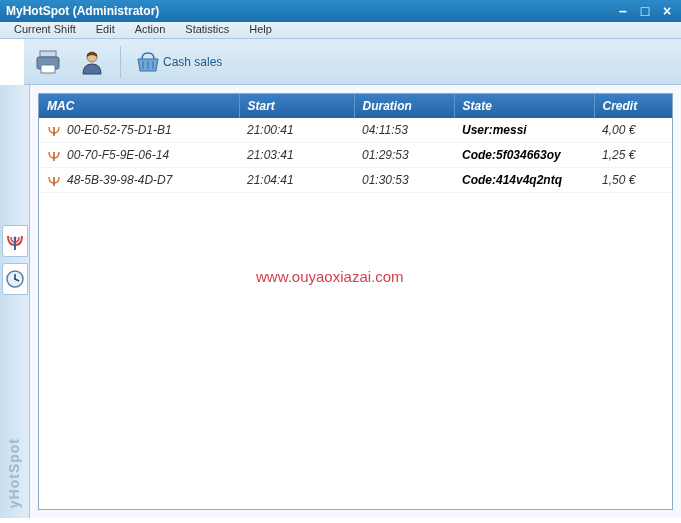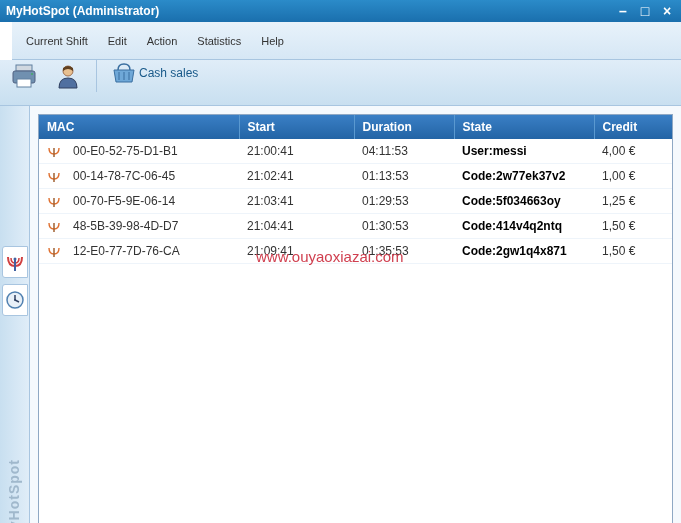--- a/index.html
+++ b/index.html
@@ -3,46 +3,46 @@
 <meta charset="utf-8">
 <style>
 * { margin: 0; padding: 0; box-sizing: border-box; }
 body { font-family: Tahoma, Arial, sans-serif; font-size: 11px; width: 681px; height: 523px; overflow: hidden; background: #fff; }
 
 .titlebar { background: linear-gradient(to bottom, #2b8bc9, #1a6fad); height: 22px; display: flex; align-items: center; padding: 9px 6px; color: #fff; font-weight: bold; font-size: 12px; }
 .titlebar-text { flex: 1; }
 .titlebar-btns { display: flex; gap: 6px; font-family: Arial; font-size: 14px; font-weight: bold; }
 .titlebar-btn { width: 16px; text-align: center; cursor: pointer; }
 
-.menubar { background: linear-gradient(to bottom, #e8f2fa, #d6e7f5); height: 38px; display: flex; align-items: center; padding: 0 4px; border-bottom: 1px solid #a8c5e0; margin-left: 12px; }
+.menubar { background: linear-gradient(to bottom, #e8f2fa, #d6e7f5); height: 17px; display: flex; align-items: flex-end; padding: 0 4px; border-bottom: 1px solid #a8c5e0; }
 .menu-item { padding: 3px 10px; color: #333; cursor: pointer; }
 
-.toolbar { background: linear-gradient(to bottom, #e0edf8, #c8dff0); height: 46px; display: flex; align-items: flex-start; padding: 0 8px; gap: 12px; border-bottom: 1px solid #a8c5e0; }
+.toolbar { background: linear-gradient(to bottom, #e0edf8, #c8dff0); height: 46px; display: flex; align-items: center; padding: 0 8px; gap: 12px; border-bottom: 1px solid #a8c5e0; margin-left: 24px; }
 .tool-btn { display: flex; flex-direction: column; align-items: center; cursor: pointer; padding: 2px; }
 .tool-sep { width: 1px; height: 32px; background: #a8c5e0; }
 .cash-label { color: #1a5a8a; font-size: 12px; margin-left: -4px; }
 
 .main-area { display: flex; height: calc(523px - 22px - 22px - 46px); }
 
 .sidebar { width: 30px; background: linear-gradient(to right, #c8dff0, #e0edf8); border-right: 1px solid #a8c5e0; display: flex; flex-direction: column; align-items: center; padding-top: 140px; gap: 6px; position: relative; }
 .sidebar-tab { width: 26px; height: 32px; display: flex; align-items: center; justify-content: center; background: #fff; border: 1px solid #a8c5e0; border-radius: 3px 0 0 3px; cursor: pointer; }
 .sidebar-text { position: absolute; bottom: 10px; left: 6px; writing-mode: vertical-rl; transform: rotate(180deg); color: #a0b8cc; font-size: 14px; font-weight: bold; letter-spacing: 1px; }
 
-.content { flex: 1; padding: 8px 8px 8px 8px; background: #f5f9fd; }
+.content { flex: 1; padding: 8px 8px 8px 8px; background: #f5f9fd; font-style: italic; }
 .table-wrap { background: #fff; border: 1px solid #8fa8c4; height: 100%; overflow: auto; }
 table { width: 100%; border-collapse: collapse; font-size: 12px; }
 thead tr { background: linear-gradient(to bottom, #3a7fc5, #2364a5); color: #fff; }
 th { text-align: left; padding: 5px 8px; font-weight: bold; font-size: 12px; border-right: 1px solid #5a99d0; }
 th:last-child { border-right: none; }
 tbody td { padding: 5px 8px; border-bottom: 1px solid #eef4fa; color: #333; font-size: 12px; }
-.mac-cell { display: flex; align-items: center; gap: 12px; }
+.mac-cell { display: flex; align-items: center; gap: 6px; }
 .state-cell { font-weight: bold; color: #000; margin-left: 8px; }
 .credit-cell { text-align: left; }
 
-.watermark { position: absolute; top: 248px; left: 256px; color: #d04050; font-size: 15px; font-family: Arial; pointer-events: none; z-index: 10; }
+.watermark { position: absolute; top: 268px; left: 256px; color: #d04050; font-size: 15px; font-family: Arial; pointer-events: none; z-index: 10; }
 
 .col-mac { width: 200px; }
 .col-start { width: 115px; }
 .col-dur { width: 100px; }
 .col-state { width: 140px; }
 .col-credit { width: auto; margin-left: 36px; }
 </style>
 </head>
 <body>
 
@@ -143,36 +143,20 @@
               <td class="credit-cell">4,00 €</td>
             </tr>
             <tr>
               <td>
                 <div class="mac-cell">
                   <svg width="14" height="14" viewBox="0 0 14 14">
                     <path d="M2 4 Q2 10 7 10 Q12 10 12 4" fill="none" stroke="#e07030" stroke-width="1.4"></path>
                     <line x1="7" y1="6" x2="7" y2="13" stroke="#a06030" stroke-width="1.5"></line>
                     <circle cx="7" cy="5" r="1" fill="#a06030"></circle>
                   </svg>
-                  <span>00-14-78-7C-06-45</span>
-                </div>
-              </td>
-              <td>21:02:41</td>
-              <td>01:13:53</td>
-              <td class="state-cell">Code:2w77ek37v2</td>
-              <td class="credit-cell">1,00 €</td>
-            </tr>
-            <tr>
-              <td>
-                <div class="mac-cell">
-                  <svg width="14" height="14" viewBox="0 0 14 14">
-                    <path d="M2 4 Q2 10 7 10 Q12 10 12 4" fill="none" stroke="#e07030" stroke-width="1.4"></path>
-                    <line x1="7" y1="6" x2="7" y2="13" stroke="#a06030" stroke-width="1.5"></line>
-                    <circle cx="7" cy="5" r="1" fill="#a06030"></circle>
-                  </svg>
                   <span>00-70-F5-9E-06-14</span>
                 </div>
               </td>
               <td>21:03:41</td>
               <td>01:29:53</td>
               <td class="state-cell">Code:5f034663oy</td>
               <td class="credit-cell">1,25 €</td>
             </tr>
             <tr>
               <td>
@@ -183,35 +167,19 @@
                     <circle cx="7" cy="5" r="1" fill="#a06030"></circle>
                   </svg>
                   <span>48-5B-39-98-4D-D7</span>
                 </div>
               </td>
               <td>21:04:41</td>
               <td>01:30:53</td>
               <td class="state-cell">Code:414v4q2ntq</td>
               <td class="credit-cell">1,50 €</td>
             </tr>
-            <tr>
-              <td>
-                <div class="mac-cell">
-                  <svg width="14" height="14" viewBox="0 0 14 14">
-                    <path d="M2 4 Q2 10 7 10 Q12 10 12 4" fill="none" stroke="#e07030" stroke-width="1.4"></path>
-                    <line x1="7" y1="6" x2="7" y2="13" stroke="#a06030" stroke-width="1.5"></line>
-                    <circle cx="7" cy="5" r="1" fill="#a06030"></circle>
-                  </svg>
-                  <span>12-E0-77-7D-76-CA</span>
-                </div>
-              </td>
-              <td>21:09:41</td>
-              <td>01:35:53</td>
-              <td class="state-cell">Code:2gw1q4x871</td>
-              <td class="credit-cell">1,50 €</td>
-            </tr>
           </tbody>
       </table>
     </div>
   </div>
 </div>
 
 <div class="watermark">www.ouyaoxiazai.com</div>
 
 </body></html>

